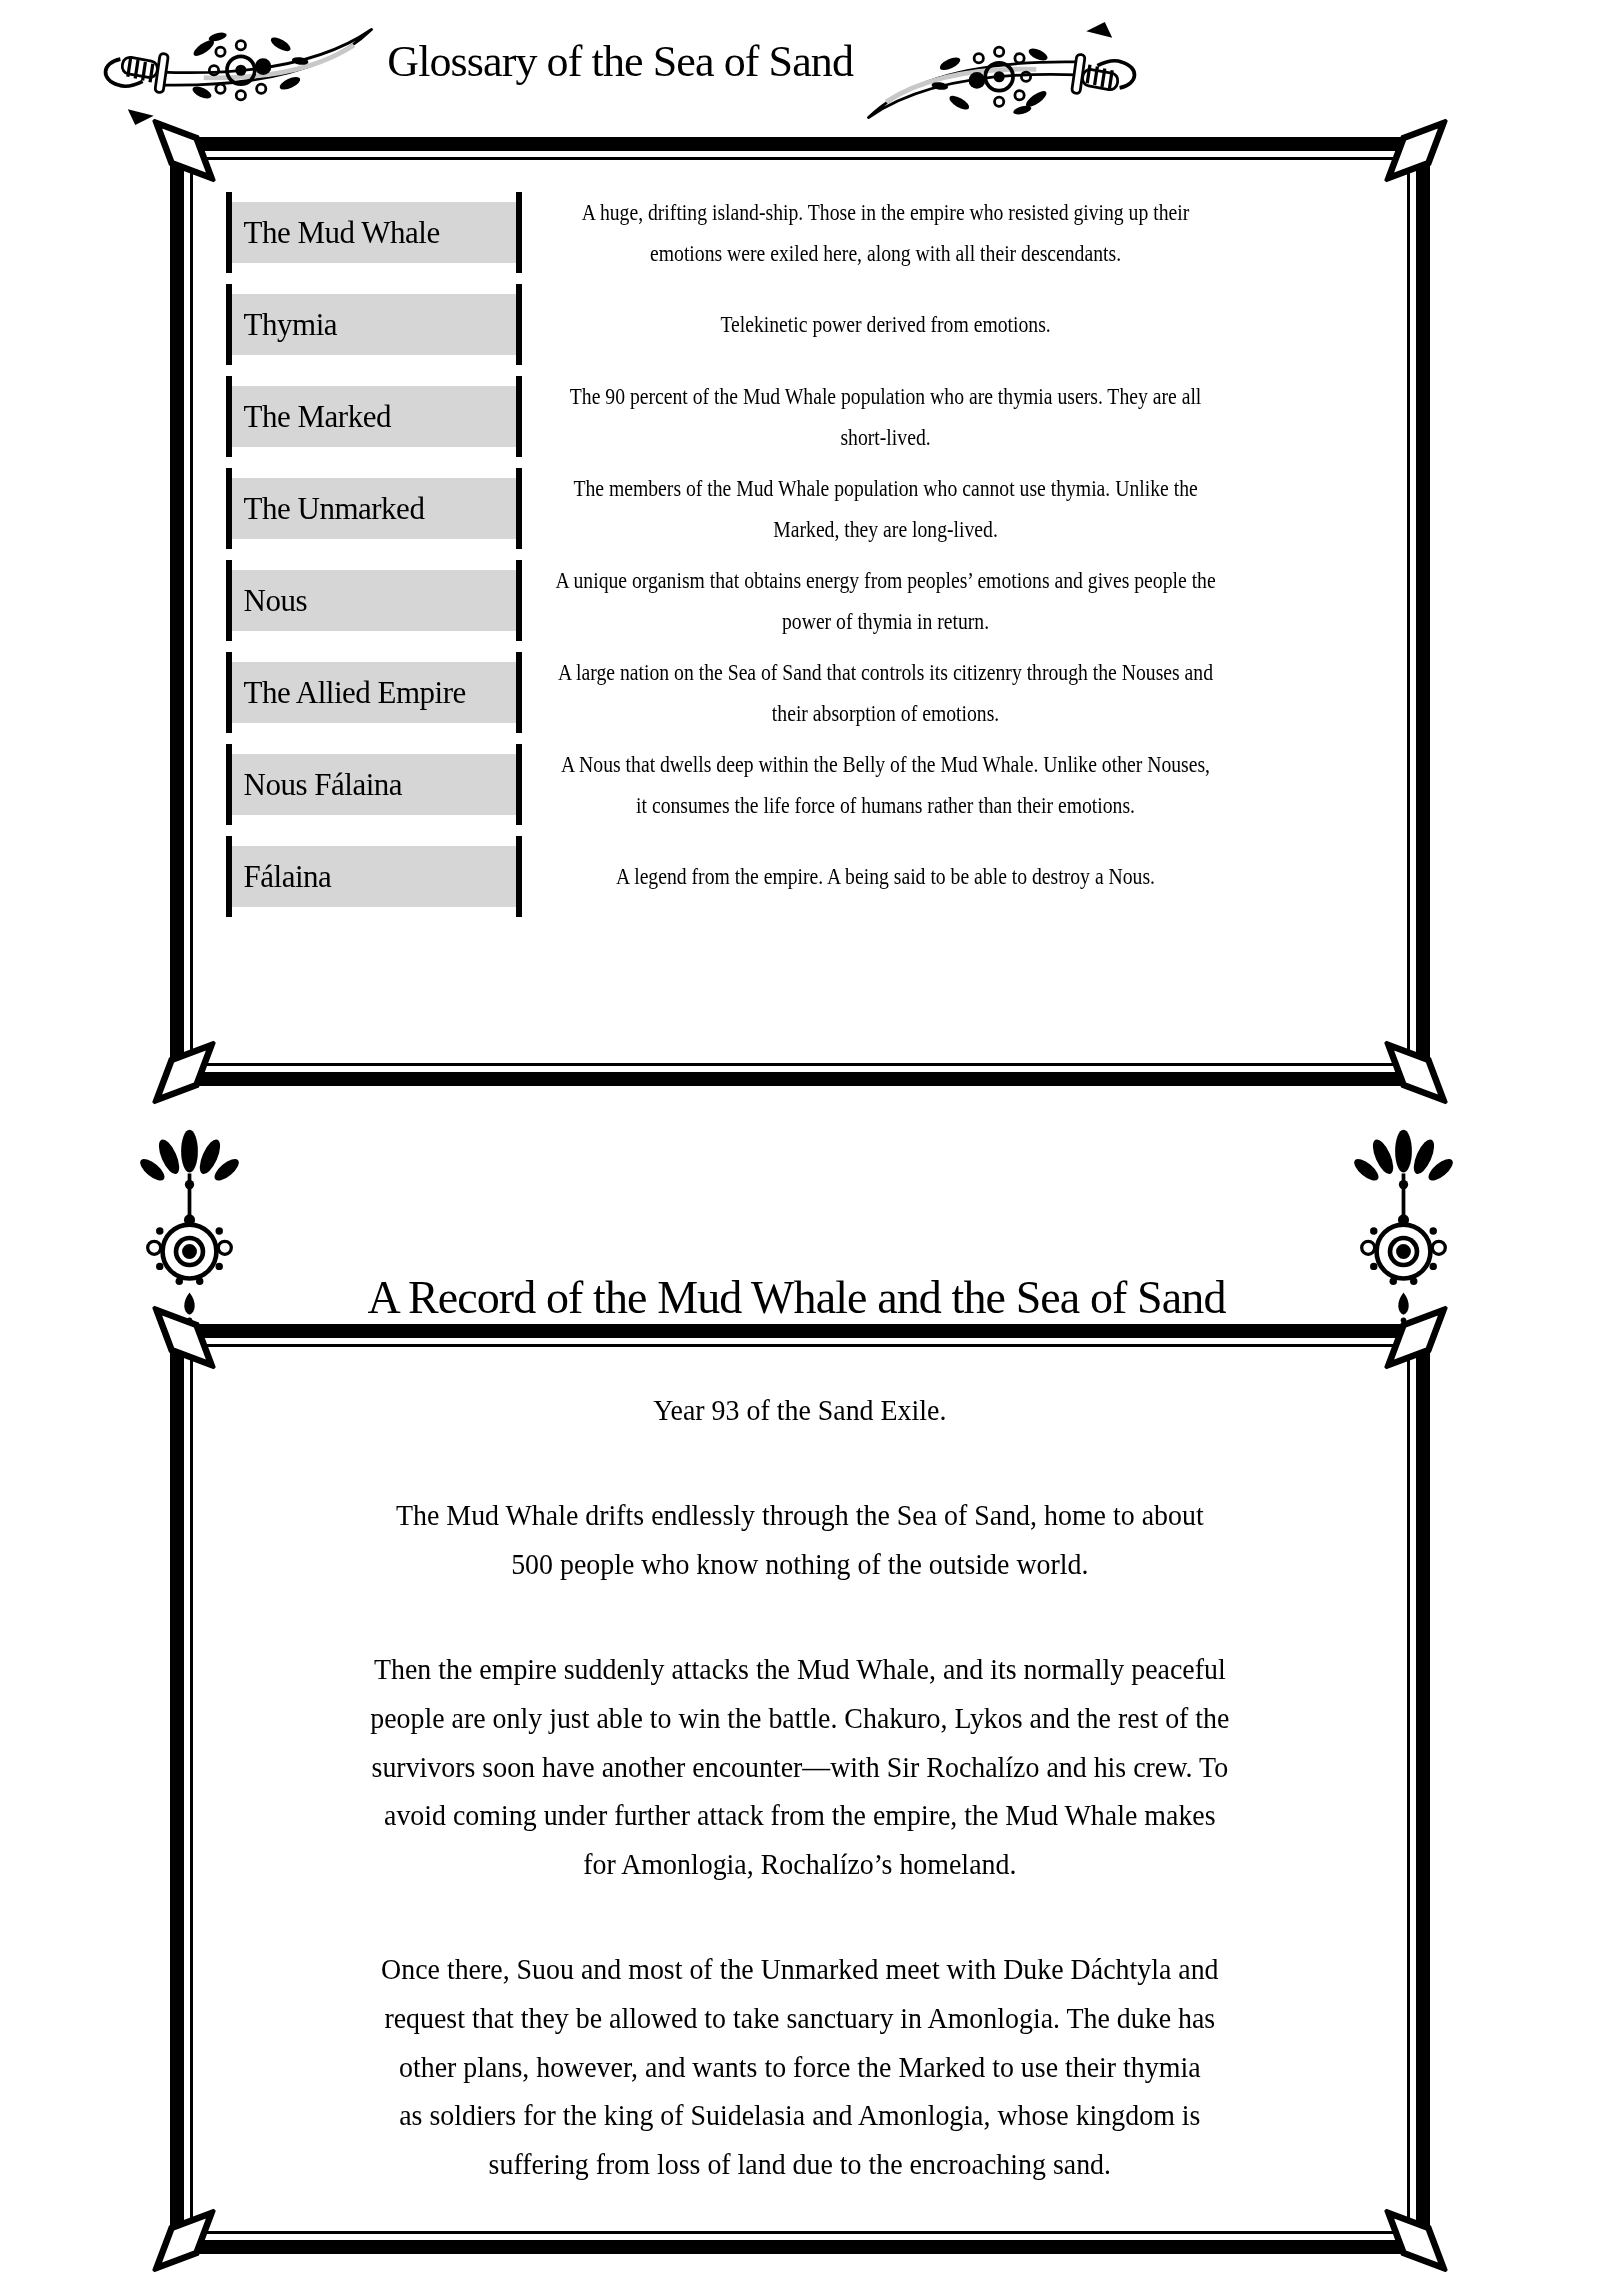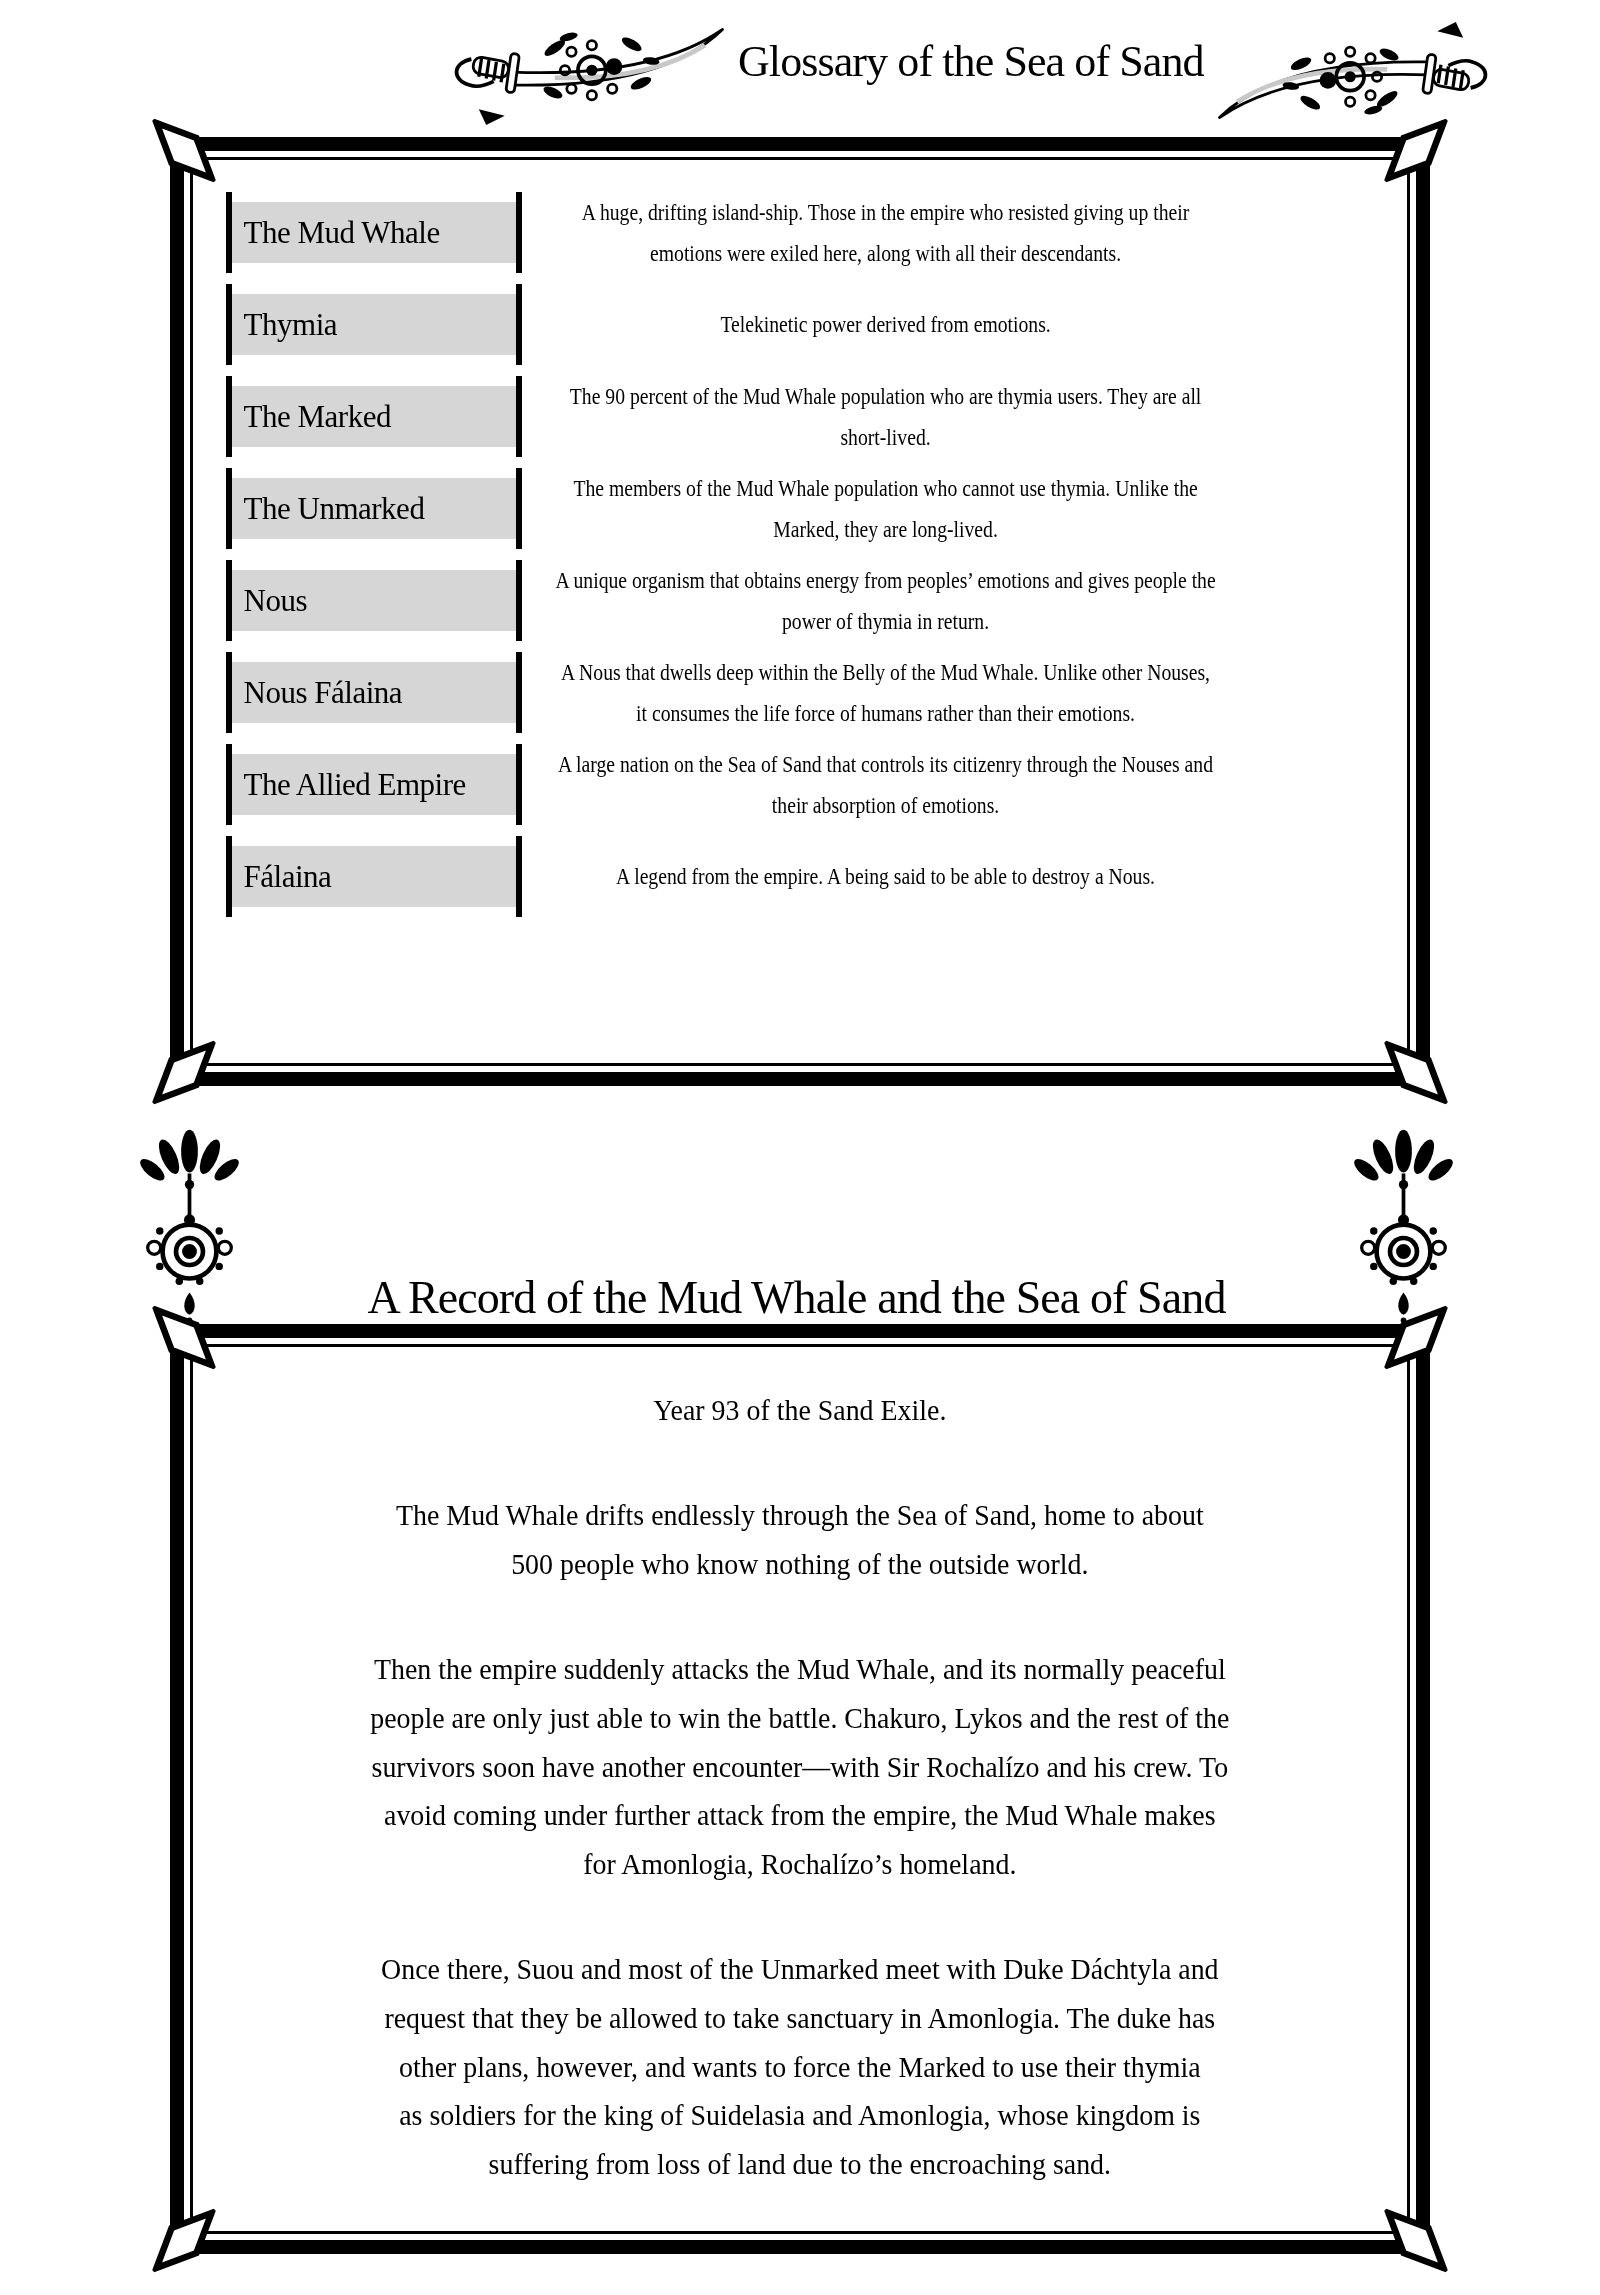--- a/index.html
+++ b/index.html
@@ -5,21 +5,21 @@
   html,body{margin:0;padding:0;background:#fff;}
   body{
     width:1600px;height:2296px;
     font-family:"Liberation Serif","DejaVu Serif",serif;
     color:#000;
   }
   .page{position:relative;width:1600px;height:2296px;overflow:hidden;background:#fff;}
 
   
   .top-header{
-    height:137px;display:flex;align-items:center;justify-content:flex-end;
+    height:137px;display:flex;align-items:center;justify-content:flex-start;
     padding:9.3px 109px 0 100px;box-sizing:border-box;
   }
   .glossary-title{
     font-size:44px;font-weight:normal;margin:-24px 9.3px 0 9.3px;white-space:nowrap;
     letter-spacing:-0.9px;
   }
 
   
   .panel{
     position:relative;margin:0 170px;
@@ -220,38 +220,38 @@
           </div>
           <div class="definition">
             <span class="def-line">A unique organism that obtains energy from peoples’ emotions and gives people the</span>
             <span class="def-line">power of thymia in return.</span>
           </div>
         </div>
 
         <div class="grow">
           <div class="term-box">
             <span class="bar bar-left"></span>
+            <span class="term-label">The Allied Empire</span>
+            <span class="bar bar-right"></span>
+          </div>
+          <div class="definition">
+            <span class="def-line">A large nation on the Sea of Sand that controls its citizenry through the Nouses and</span>
+            <span class="def-line">their absorption of emotions.</span>
+          </div>
+        </div>
+
+        <div class="grow">
+          <div class="term-box">
+            <span class="bar bar-left"></span>
             <span class="term-label">Nous Fálaina</span>
             <span class="bar bar-right"></span>
           </div>
           <div class="definition">
             <span class="def-line">A Nous that dwells deep within the Belly of the Mud Whale. Unlike other Nouses,</span>
             <span class="def-line">it consumes the life force of humans rather than their emotions.</span>
-          </div>
-        </div>
-
-        <div class="grow">
-          <div class="term-box">
-            <span class="bar bar-left"></span>
-            <span class="term-label">The Allied Empire</span>
-            <span class="bar bar-right"></span>
-          </div>
-          <div class="definition">
-            <span class="def-line">A large nation on the Sea of Sand that controls its citizenry through the Nouses and</span>
-            <span class="def-line">their absorption of emotions.</span>
           </div>
         </div>
 
         <div class="grow">
           <div class="term-box">
             <span class="bar bar-left"></span>
             <span class="term-label">Fálaina</span>
             <span class="bar bar-right"></span>
           </div>
           <div class="definition">

